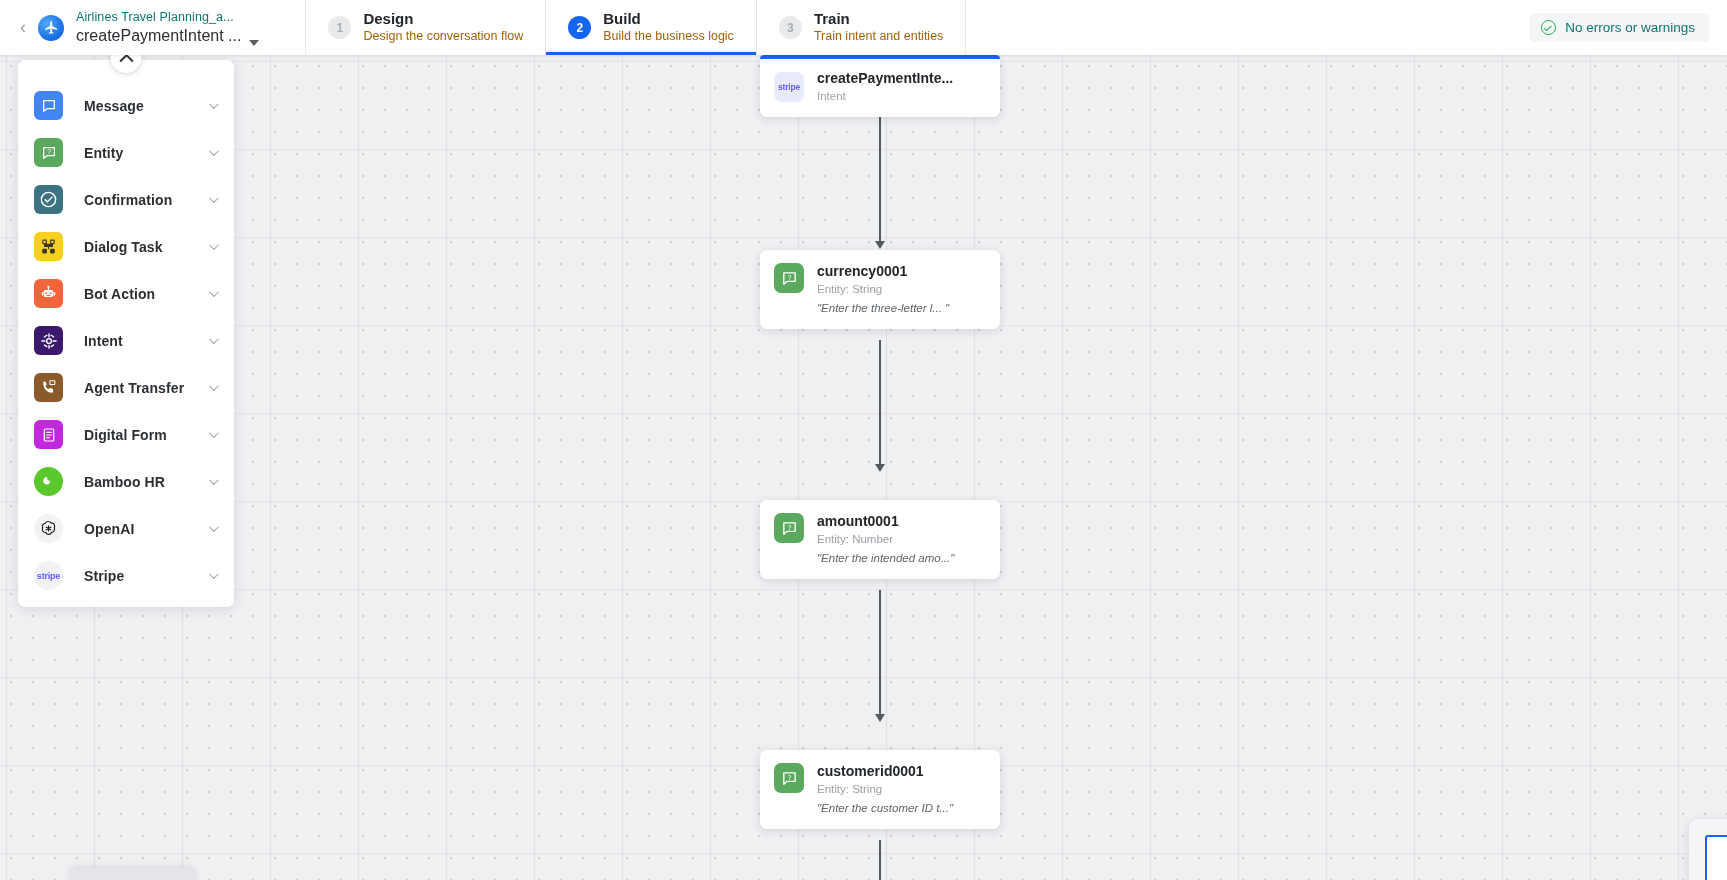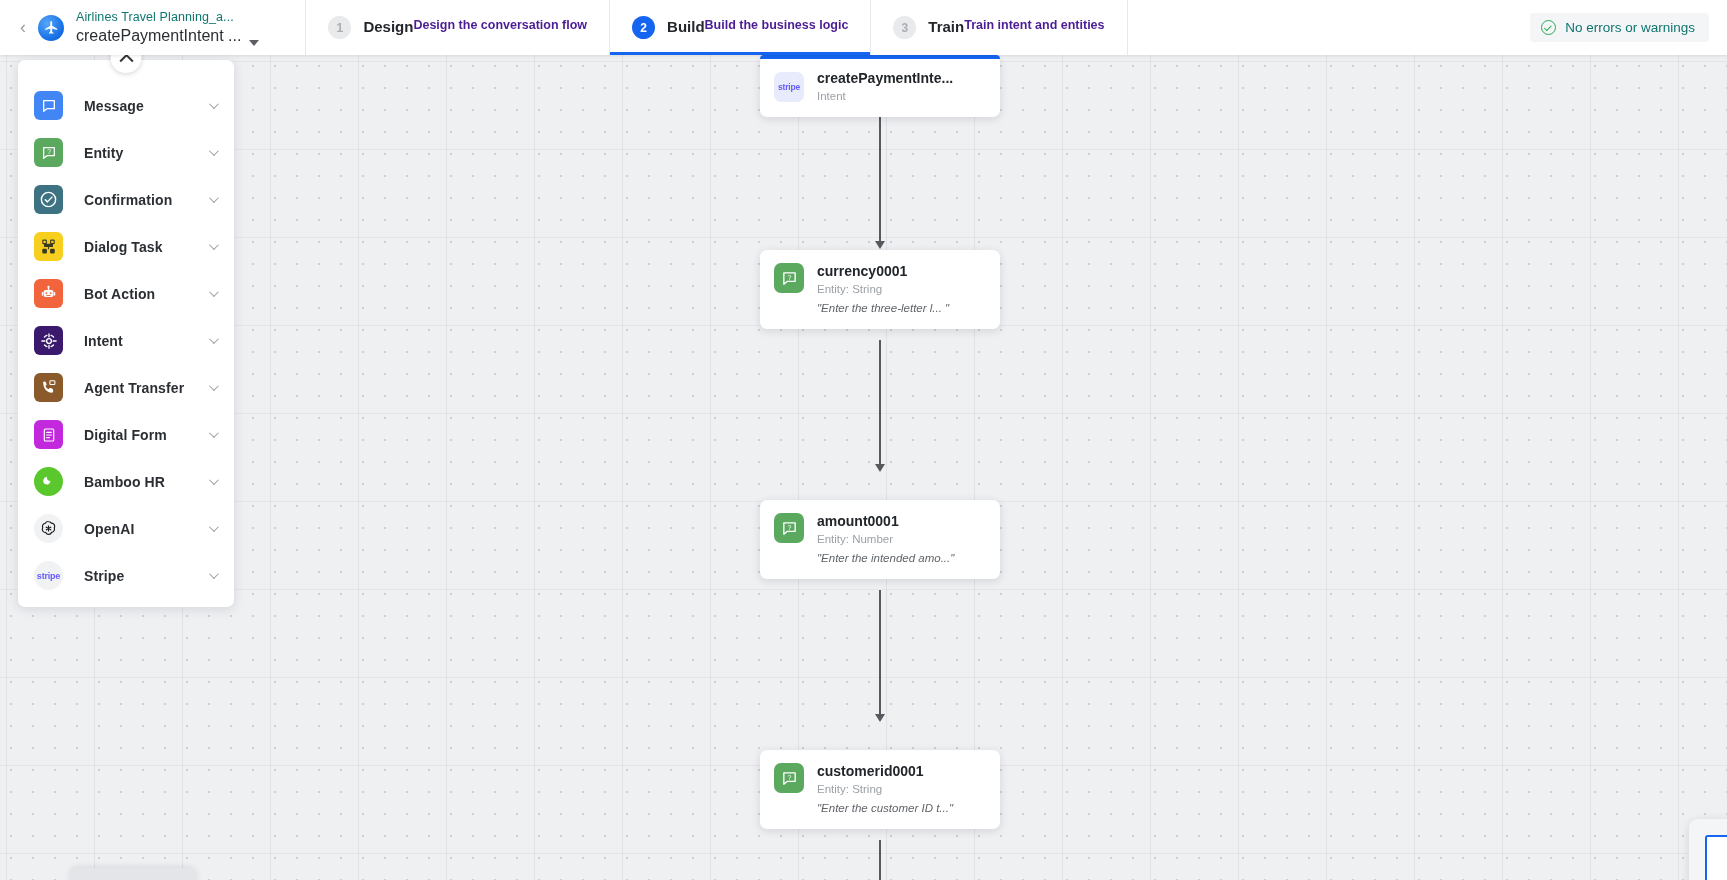--- a/index.html
+++ b/index.html
@@ -40,23 +40,23 @@
   .step:last-child{border-right:1px solid #e6e8eb;}
   .step.active{ }
   .step.active:after{
     content:"";position:absolute;left:0;right:0;bottom:0;height:3px;background:#1565f0;
   }
   .step-num{
     width:23px;height:23px;border-radius:50%;background:#e9eaec;color:#a9aeb4;
     font-size:12px;display:flex;align-items:center;justify-content:center;flex:none;font-weight:bold;
   }
   .step.active .step-num{background:#1565f0;color:#fff;}
-  .step-txt{display:flex;flex-direction:row;line-height:1.25;}
+  .step-txt{display:flex;flex-direction:column;line-height:1.25;}
   .step-title{font-size:15px;font-weight:bold;color:#23272b;}
-  .step-desc{font-size:12.5px;color:#4c1d95;margin-top:0;font-weight:bold;}
+  .step-desc{font-size:12.5px;color:#a16207;margin-top:0;}
   .hdr-right{margin-left:auto;display:flex;align-items:center;padding-right:18px;}
   .badge-ok{
     display:flex;align-items:center;gap:9px;background:#f4f5f7;border-radius:4px;
     padding:7px 14px 7px 11px;
   }
   .badge-ok .ring{
     width:15px;height:15px;border:1.6px solid #27ab55;border-radius:50%;
     display:flex;align-items:center;justify-content:center;flex:none;
   }
   .badge-ok .ring:before{content:"";width:6px;height:3px;border-left:1.6px solid #27ab55;border-bottom:1.6px solid #27ab55;transform:rotate(-45deg) translate(0px,-1px);}

